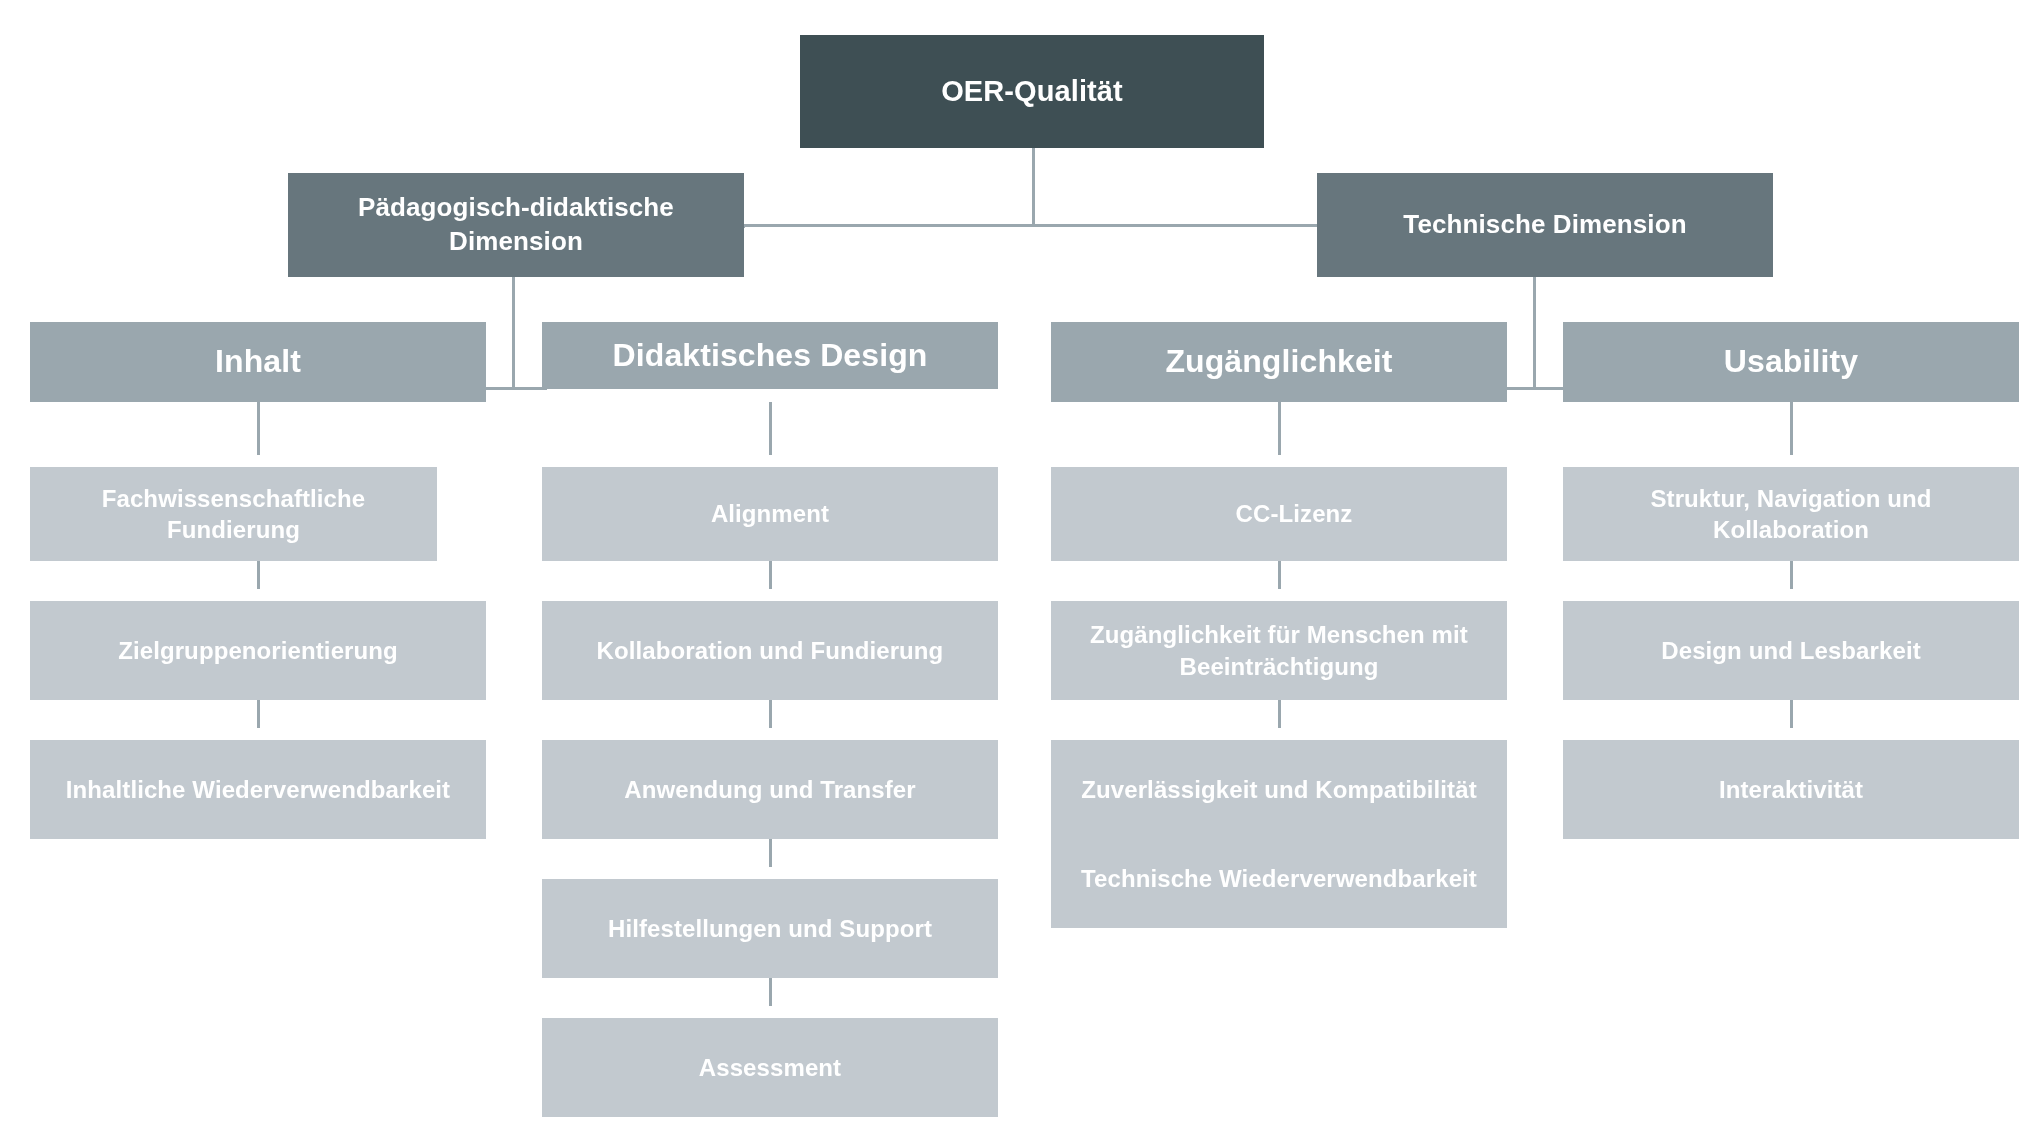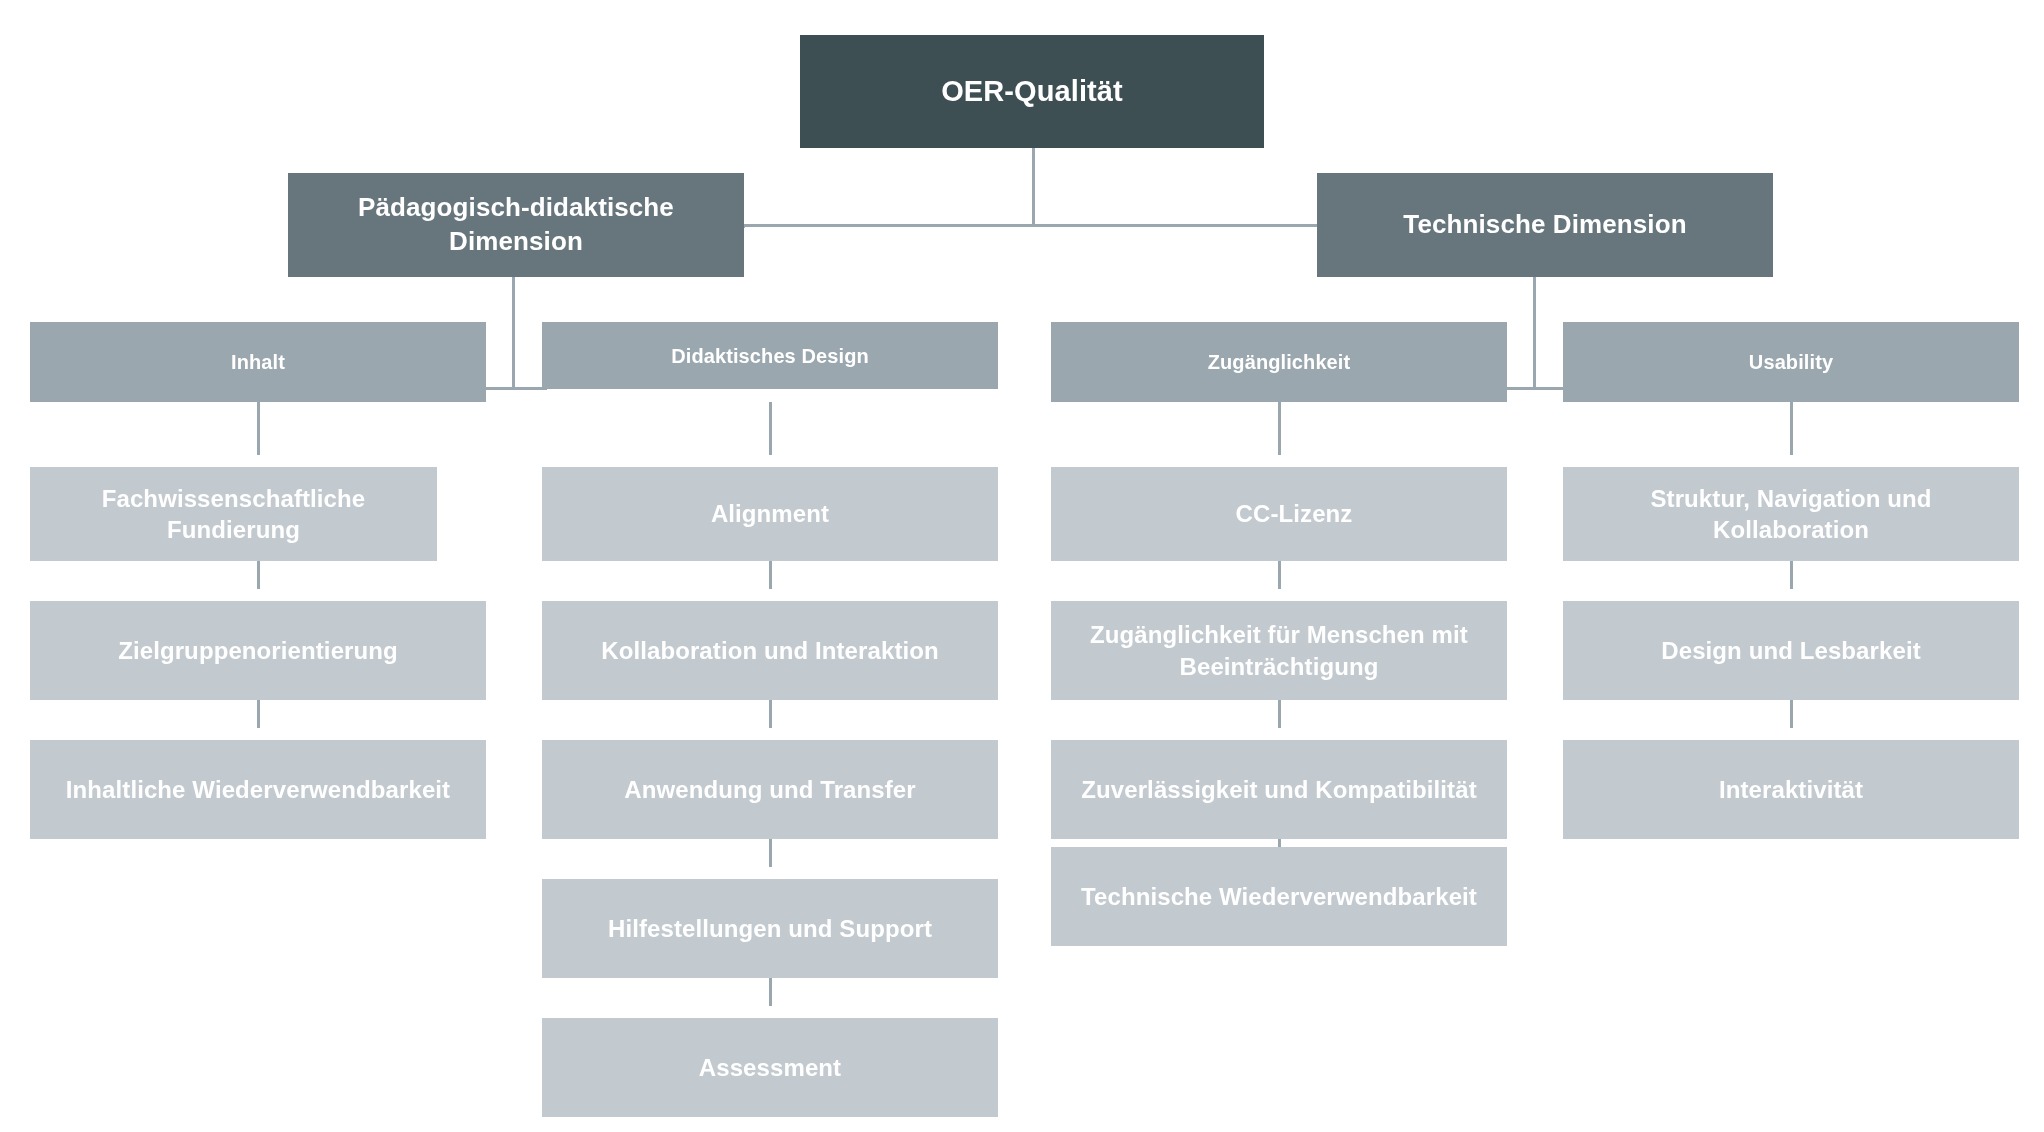--- a/index.html
+++ b/index.html
@@ -20,21 +20,21 @@
     text-align:center;
     color:#ffffff;
     font-weight:bold;
     line-height:1.30;
     padding:4px 10px;
     z-index:3;
     margin-top:12px;
   }
   .lvl1{background:#3e4f54;font-size:29px;letter-spacing:.1px;}
   .lvl2{background:#67767d;font-size:26px;letter-spacing:.1px;}
-  .lvl3{background:#9aa7ae;font-size:20px;letter-spacing:.1px;}
+  .lvl3{background:#9aa7ae;font-size:32px;letter-spacing:.1px;}
   .lvl4{background:#c2c9cf;font-size:24px;letter-spacing:.1px;}
 
   .conn{position:absolute;background:#9aa7ae;z-index:1;}
   .conn.v{width:3px;}
   .conn.h{height:3px;}
 </style>
 </head>
 <body>
 
 <div id="canvas">
@@ -80,27 +80,27 @@
   <div class="node lvl3" style="left:30px;top:310px;width:456px;height:80px;">Inhalt</div>
   <div class="node lvl3" style="left:542px;top:310px;width:456px;height:67px;">Didaktisches Design</div>
   <div class="node lvl3" style="left:1051px;top:310px;width:456px;height:80px;">Zugänglichkeit</div>
   <div class="node lvl3" style="left:1563px;top:310px;width:456px;height:80px;">Usability</div>
 
   <div class="node lvl4" style="left:30px;top:455px;width:407px;height:94px;">Fachwissenschaftliche Fundierung</div>
   <div class="node lvl4" style="left:30px;top:589px;width:456px;height:99px;">Zielgruppenorientierung</div>
   <div class="node lvl4" style="left:30px;top:728px;width:456px;height:99px;">Inhaltliche Wiederverwendbarkeit</div>
 
   <div class="node lvl4" style="left:542px;top:455px;width:456px;height:94px;">Alignment</div>
-  <div class="node lvl4" style="left:542px;top:589px;width:456px;height:99px;">Kollaboration und Interaktion</div>
+  <div class="node lvl4" style="left:542px;top:589px;width:456px;height:99px;">Kollaboration und Fundierung</div>
   <div class="node lvl4" style="left:542px;top:728px;width:456px;height:99px;">Anwendung und Transfer</div>
   <div class="node lvl4" style="left:542px;top:867px;width:456px;height:99px;">Hilfestellungen und Support</div>
   <div class="node lvl4" style="left:542px;top:1006px;width:456px;height:99px;">Assessment</div>
 
   <div class="node lvl4" style="left:1051px;top:455px;width:456px;height:94px;padding-left:40px;">CC-Lizenz</div>
   <div class="node lvl4" style="left:1051px;top:589px;width:456px;height:99px;">Zugänglichkeit für Menschen mit Beeinträchtigung</div>
   <div class="node lvl4" style="left:1051px;top:728px;width:456px;height:99px;">Zuverlässigkeit und Kompatibilität</div>
-  <div class="node lvl4" style="left:1051px;top:835px;width:456px;height:99px;">Technische Wiederverwendbarkeit</div>
+  <div class="node lvl4" style="left:1051px;top:817px;width:456px;height:99px;">Technische Wiederverwendbarkeit</div>
 
   <div class="node lvl4" style="left:1563px;top:455px;width:456px;height:94px;">Struktur, Navigation und Kollaboration</div>
   <div class="node lvl4" style="left:1563px;top:589px;width:456px;height:99px;">Design und Lesbarkeit</div>
   <div class="node lvl4" style="left:1563px;top:728px;width:456px;height:99px;">Interaktivität</div>
 
 </div>
 
 </body></html>

